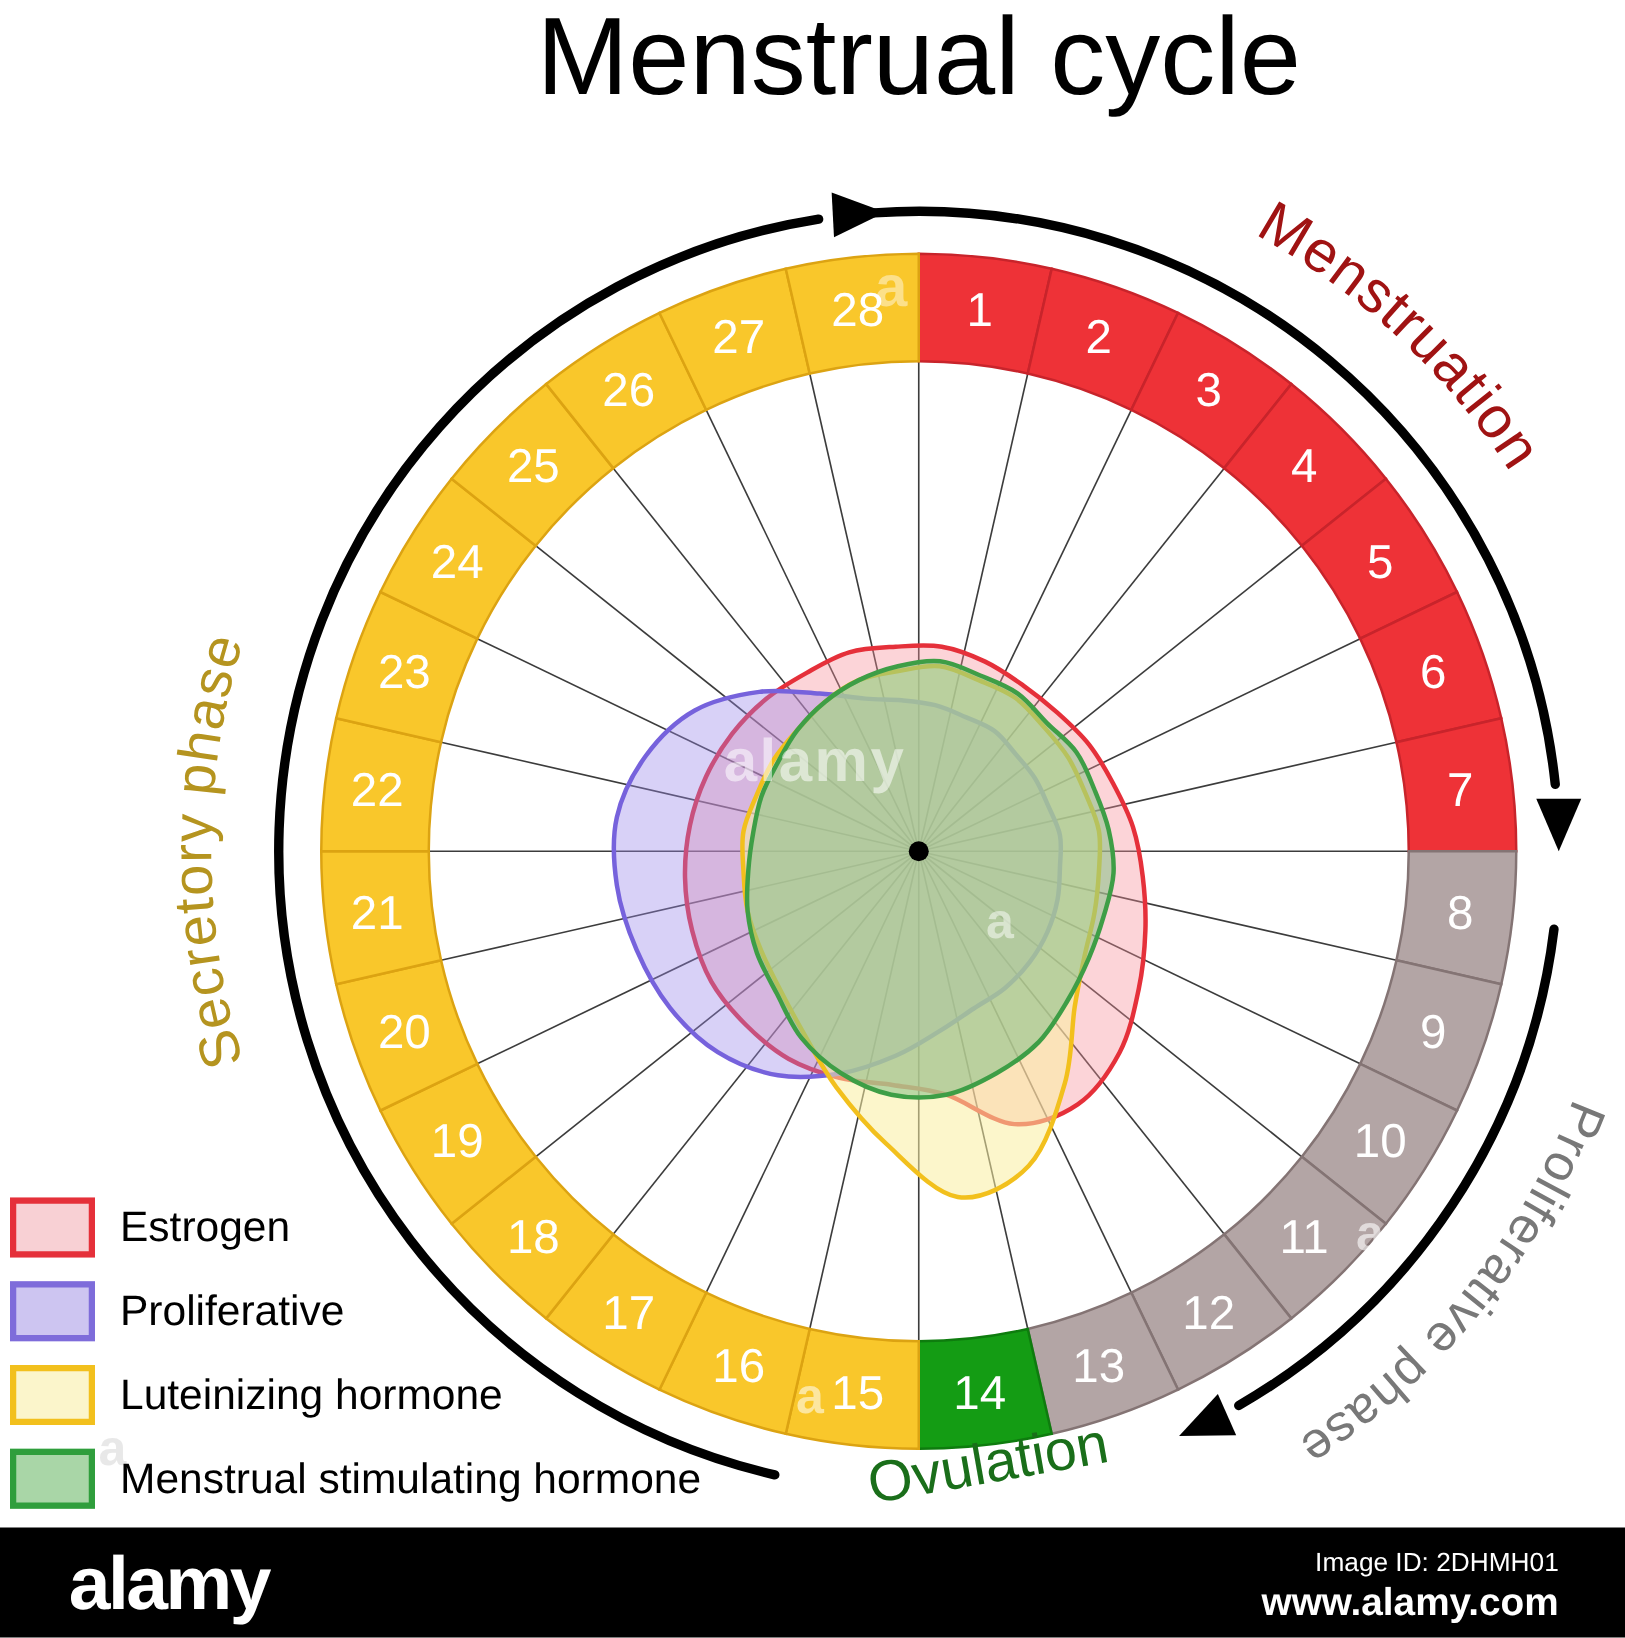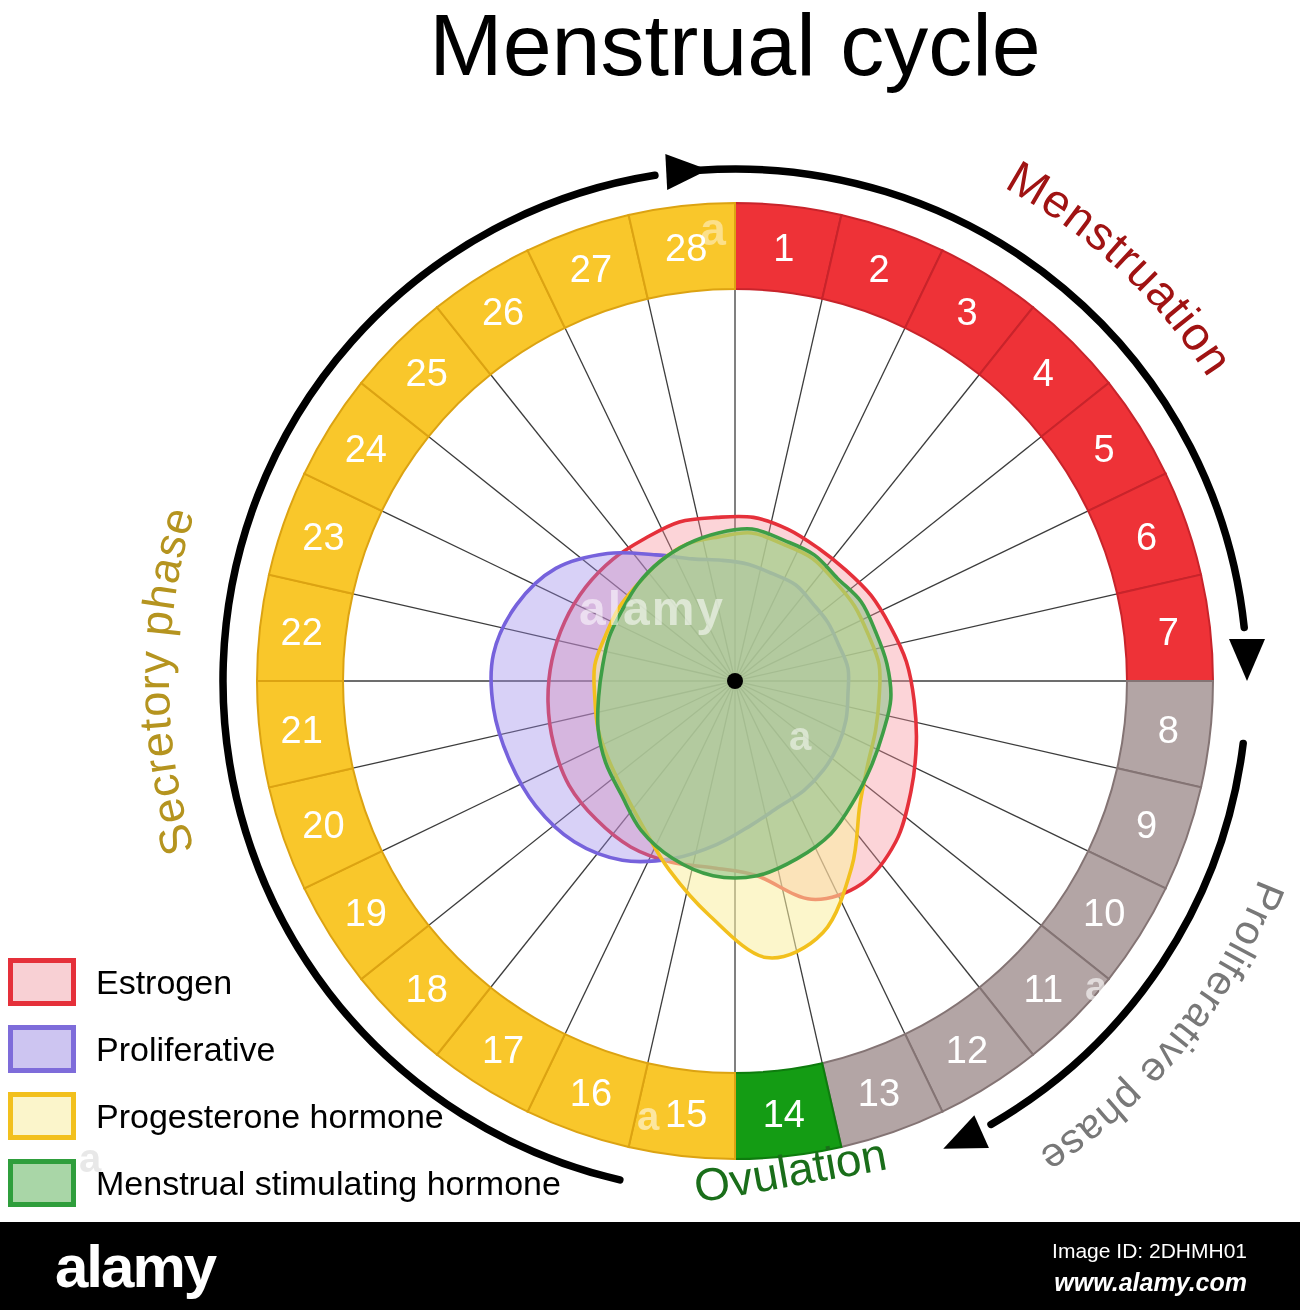--- a/index.html
+++ b/index.html
@@ -11,21 +11,21 @@
     font-size:88px;color:#000;white-space:nowrap;letter-spacing:0px;}
   .legend{position:absolute;left:8px;top:958px;}
   .legend-row{display:flex;align-items:center;margin-bottom:19px;height:48px;}
   .swatch{width:58px;height:38px;border:5px solid #000;margin-right:20px;flex:0 0 auto;}
   .legend-label{font-size:34px;color:#000;white-space:nowrap;}
   .footer-bar{position:absolute;left:0;top:1222px;width:1300px;height:88px;background:#000;}
   .footer-logo{position:absolute;left:55px;top:10px;color:#fff;font-size:60px;
     font-weight:bold;letter-spacing:-2px;}
   .footer-right{position:absolute;right:53px;top:14px;text-align:right;color:#fff;}
   .footer-id{font-size:21px;line-height:30px;}
-  .footer-url{font-size:25px;font-weight:bold;line-height:32px;font-style:italic;}
+  .footer-url{font-size:31px;font-weight:bold;line-height:32px;}
 </style>
 </head>
 <body>
 
 <div class="stage">
 
   <svg id="cycle-svg" width="1300" height="1310" viewBox="0 0 1300 1310">
       <g stroke="#3c3c3c" stroke-width="1.3">
         <line x1="735" y1="681" x2="735.00" y2="289.00"></line>
         <line x1="735" y1="681" x2="822.23" y2="298.83"></line>
@@ -156,21 +156,21 @@
     <div class="legend-row">
       <span class="swatch" style="background: rgb(248, 208, 212); border-color: rgb(229, 48, 58);"></span>
       <span class="legend-label">Estrogen</span>
     </div>
     <div class="legend-row">
       <span class="swatch" style="background: rgb(205, 197, 241); border-color: rgb(126, 108, 218);"></span>
       <span class="legend-label">Proliferative</span>
     </div>
     <div class="legend-row">
       <span class="swatch" style="background: rgb(251, 245, 203); border-color: rgb(242, 192, 29);"></span>
-      <span class="legend-label">Progesterone hormone</span>
+      <span class="legend-label">Luteinizing hormone</span>
     </div>
     <div class="legend-row">
       <span class="swatch" style="background: rgb(169, 214, 167); border-color: rgb(47, 158, 60);"></span>
       <span class="legend-label">Menstrual stimulating hormone</span>
     </div>
   </div>
 
   <div class="footer-bar">
     <span class="footer-logo">alamy</span>
     <div class="footer-right">

